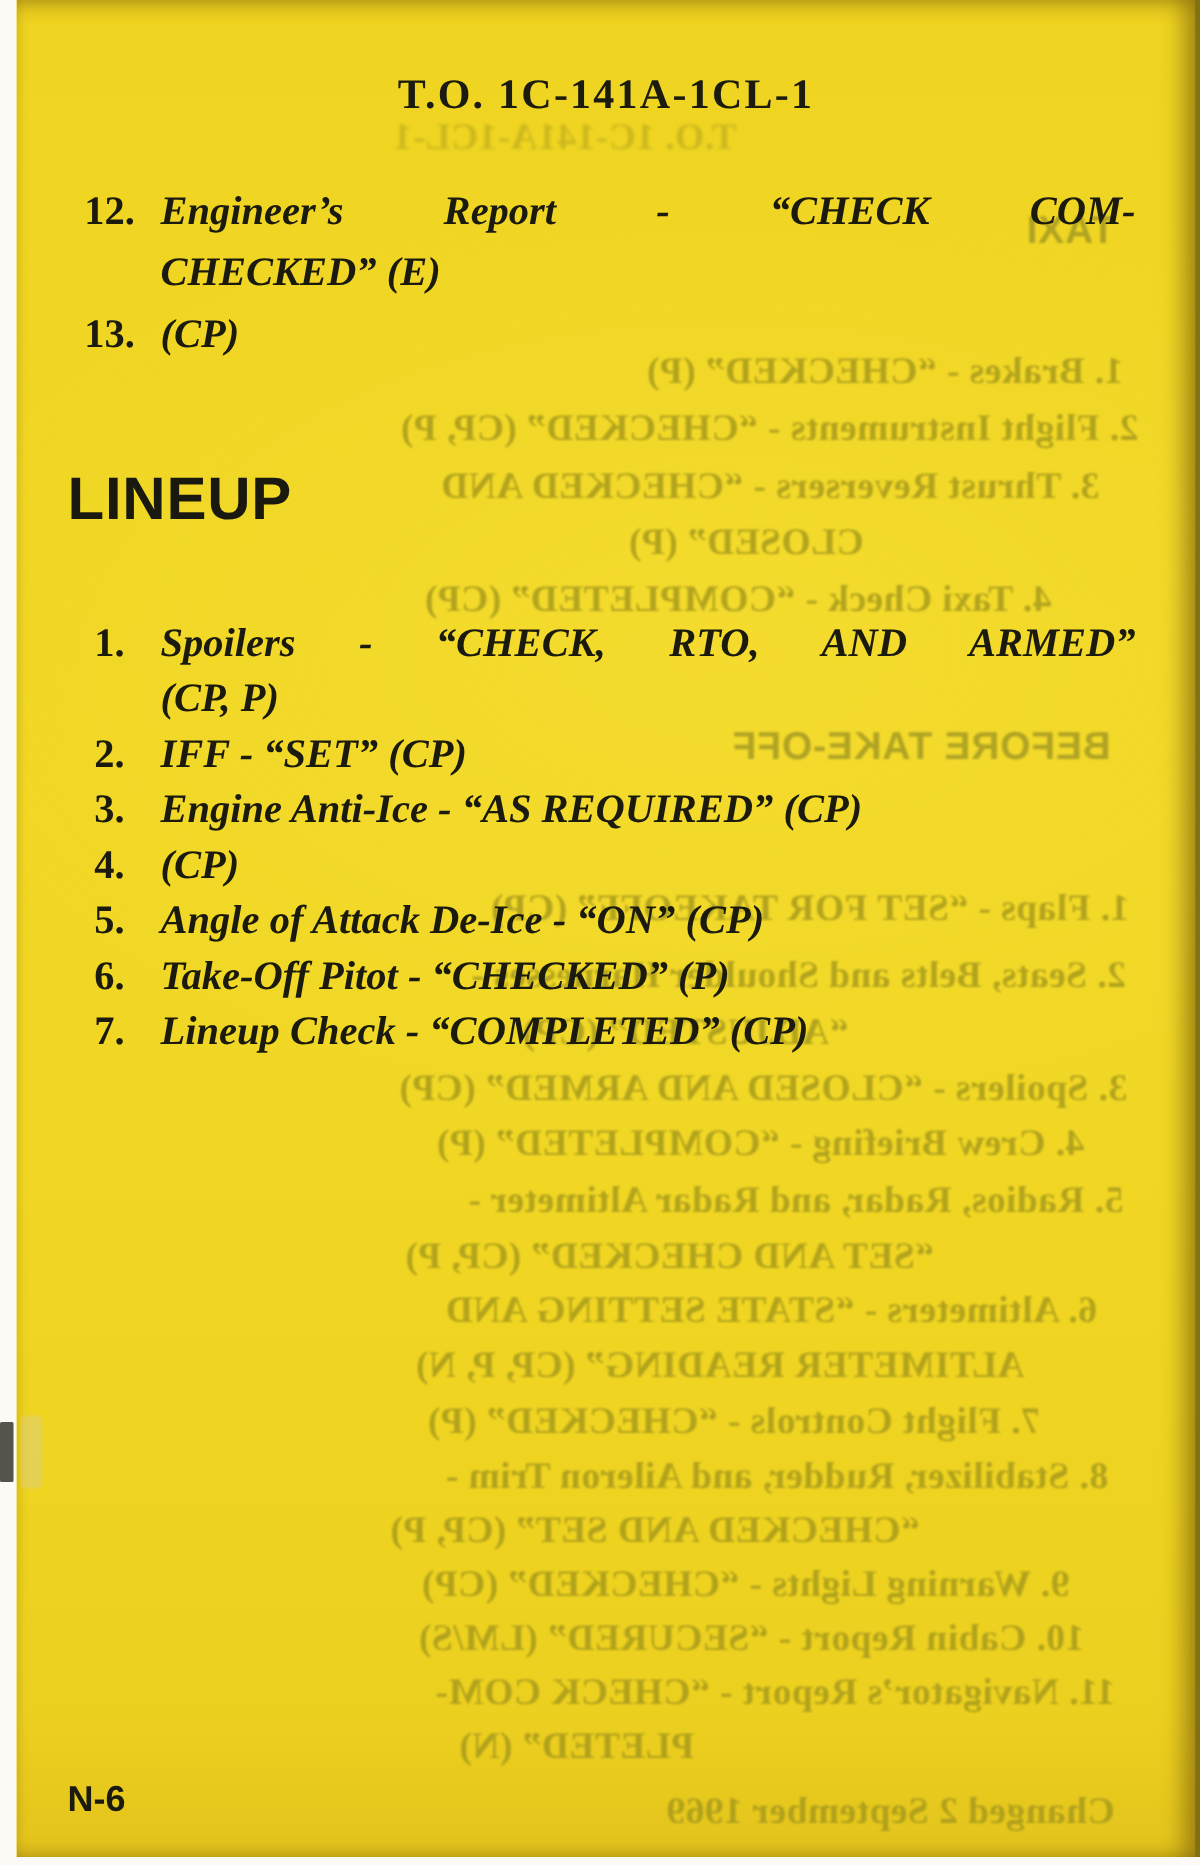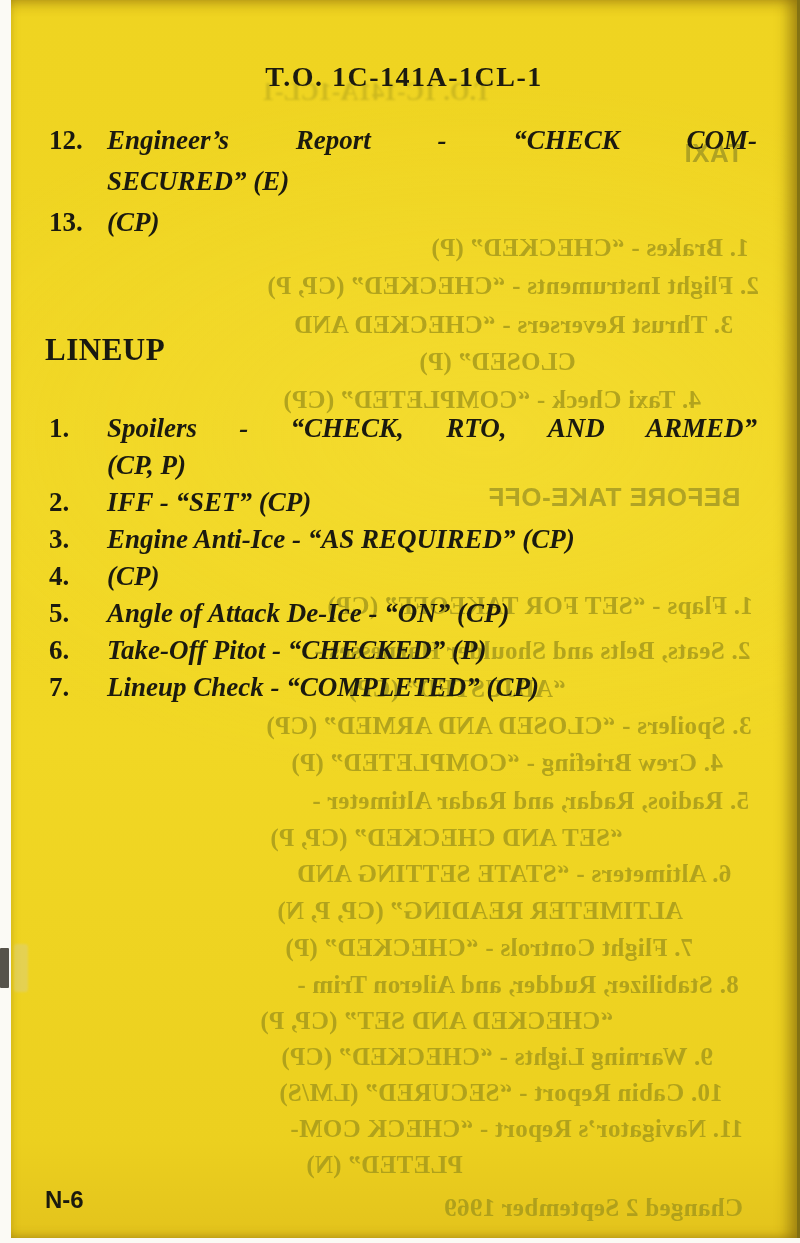--- a/index.html
+++ b/index.html
@@ -17,34 +17,34 @@
       inset -16px 0 14px -8px rgba(125,98,12,.65),
       inset 0 10px 12px -8px rgba(140,112,18,.55),
       inset 0 -9px 10px -7px rgba(150,122,18,.5),
       inset 6px 0 8px -6px rgba(160,130,20,.35);
     border-right:4px solid rgba(104,90,16,.8);
   }
   
   .doc-header{
     position:absolute;left:0;top:46px;width:100%;
     text-align:center;font-size:28px;font-weight:700;color:#1c1b10;
-    letter-spacing:1.5px;line-height:36px;margin-top:13px;
+    letter-spacing:1.5px;line-height:36px;
   }
   .list{position:absolute;left:38px;width:708px;color:#1b1a0f;}
   .list-a{top:120px;font-size:27px;line-height:41px;}
   .list-b{top:410px;font-size:27px;line-height:37px;}
   .row{display:flex;font-weight:700;}
-  .num{flex:none;width:48px;text-align:left;margin-right:10px;}
+  .num{flex:none;width:48px;text-align:center;margin-right:10px;}
   .txt{flex:1;min-width:0;}
   .ln{display:block;font-style:italic;}
   .j{text-align:justify;text-align-last:justify;}
   .section-head{
-    position:absolute;left:34px;top:332px;
-    font-family:Liberation Serif, serif;
-    font-size:31px;font-weight:700;color:#191910;letter-spacing:.5px;
+    position:absolute;left:34px;top:311px;
+    font-family:Liberation Sans, sans-serif;
+    font-size:40px;font-weight:700;color:#191910;letter-spacing:.5px;
   }
   .page-num{
     position:absolute;left:34px;top:1186px;
     font-family:"Liberation Sans","DejaVu Sans",sans-serif;
     font-size:24px;font-weight:700;color:#1b1a0f;
   }
   
   .bleed-line{
     position:absolute;white-space:nowrap;
     transform:scaleX(-1);
@@ -99,21 +99,21 @@
     <div class="bleed-line" style="top:1194px;right:54px;">Changed 2 September 1969</div>
   </div>
 
   <div class="doc-header">T.O. 1C-141A-1CL-1</div>
 
   <div class="list list-a">
     <div class="row">
       <span class="num">12.</span>
       <span class="txt">
         <span class="ln j">Engineer’s Report - “CHECK COM-</span>
-        <span class="ln">SECURED” (E)</span>
+        <span class="ln">CHECKED” (E)</span>
       </span>
     </div>
     <div class="row">
       <span class="num">13.</span>
       <span class="txt">
         <span class="ln">(CP)</span>
       </span>
     </div>
   </div>
 

